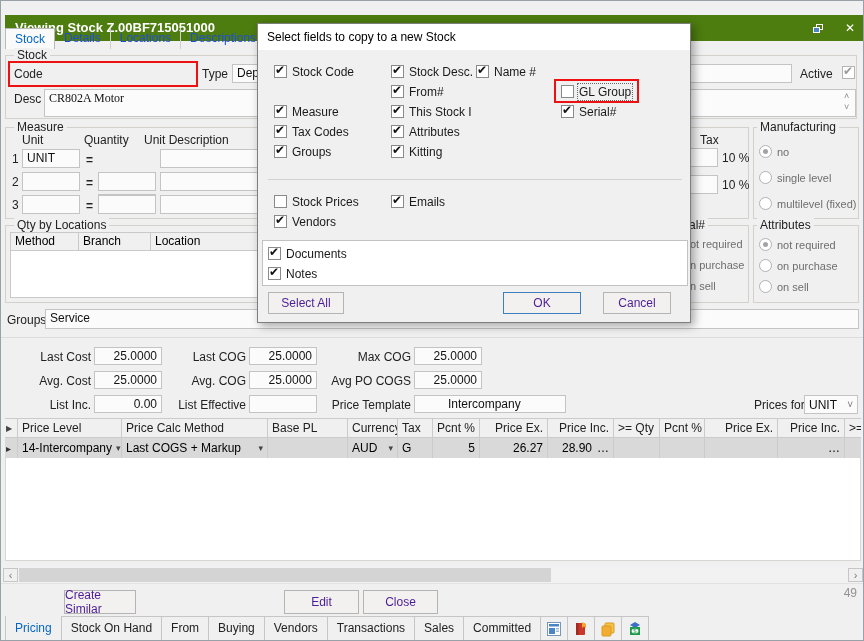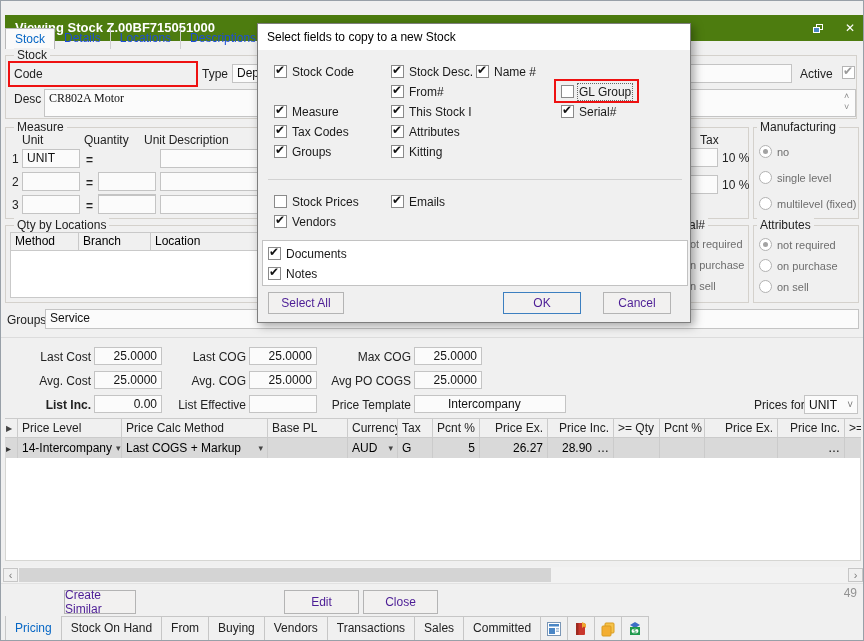--- a/index.html
+++ b/index.html
@@ -191,21 +191,21 @@
   <span class="lbl" style="left:330px; top:349px; width:80px; text-align:right;">Max COG</span>
   <div class="field num" style="left:413px; top:346px; width:68px; height:18px;">25.0000</div>
 
   <span class="lbl" style="left:20px; top:373px; width:70px; text-align:right;">Avg. Cost</span>
   <div class="field num" style="left:93px; top:370px; width:68px; height:18px;">25.0000</div>
   <span class="lbl" style="left:165px; top:373px; width:80px; text-align:right;">Avg. COG</span>
   <div class="field num" style="left:248px; top:370px; width:68px; height:18px;">25.0000</div>
   <span class="lbl" style="left:318px; top:373px; width:92px; text-align:right;">Avg PO COGS</span>
   <div class="field num" style="left:413px; top:370px; width:68px; height:18px;">25.0000</div>
 
-  <span class="lbl" style="left:20px; top:397px; width:70px; text-align:right;font-weight:bold;">List Inc.</span>
+  <span class="lbl" style="left:20px; top:397px; width:70px; text-align:right;">List Inc.</span>
   <div class="field num" style="left:93px; top:394px; width:68px; height:18px;">0.00</div>
   <span class="lbl" style="left:155px; top:397px; width:90px; text-align:right;">List Effective</span>
   <div class="field" style="left:248px; top:394px; width:68px; height:18px;"></div>
   <span class="lbl" style="left:318px; top:397px; width:92px; text-align:right;">Price Template</span>
   <div class="field" style="left:413px; top:394px; width:152px; height:18px;padding-left:33px;">Intercompany</div>
   <span class="lbl" style="left:753px; top:397px;">Prices for</span>
   <div class="field" style="left:803px; top:394px; width:54px; height:19px; display:flex; justify-content:space-between; align-items:center;">
     <span>UNIT</span>
     <span style="color:#777; font-size:10px;">˅</span>
   </div>

